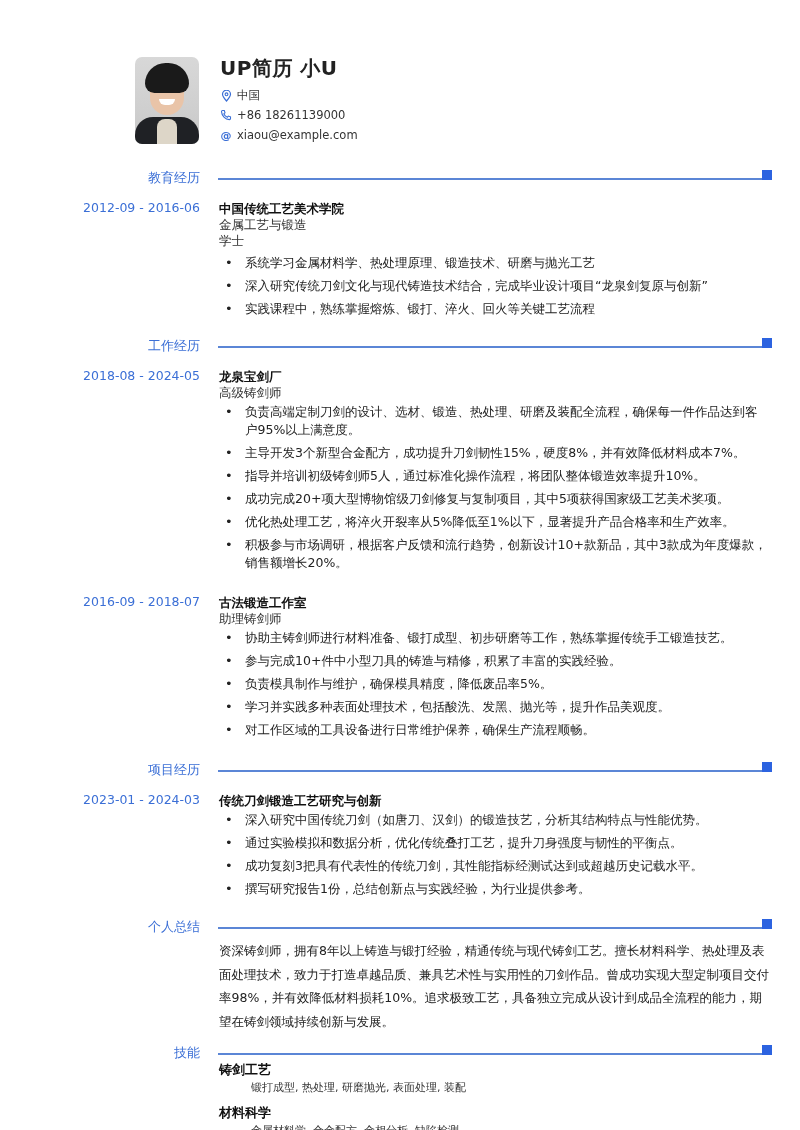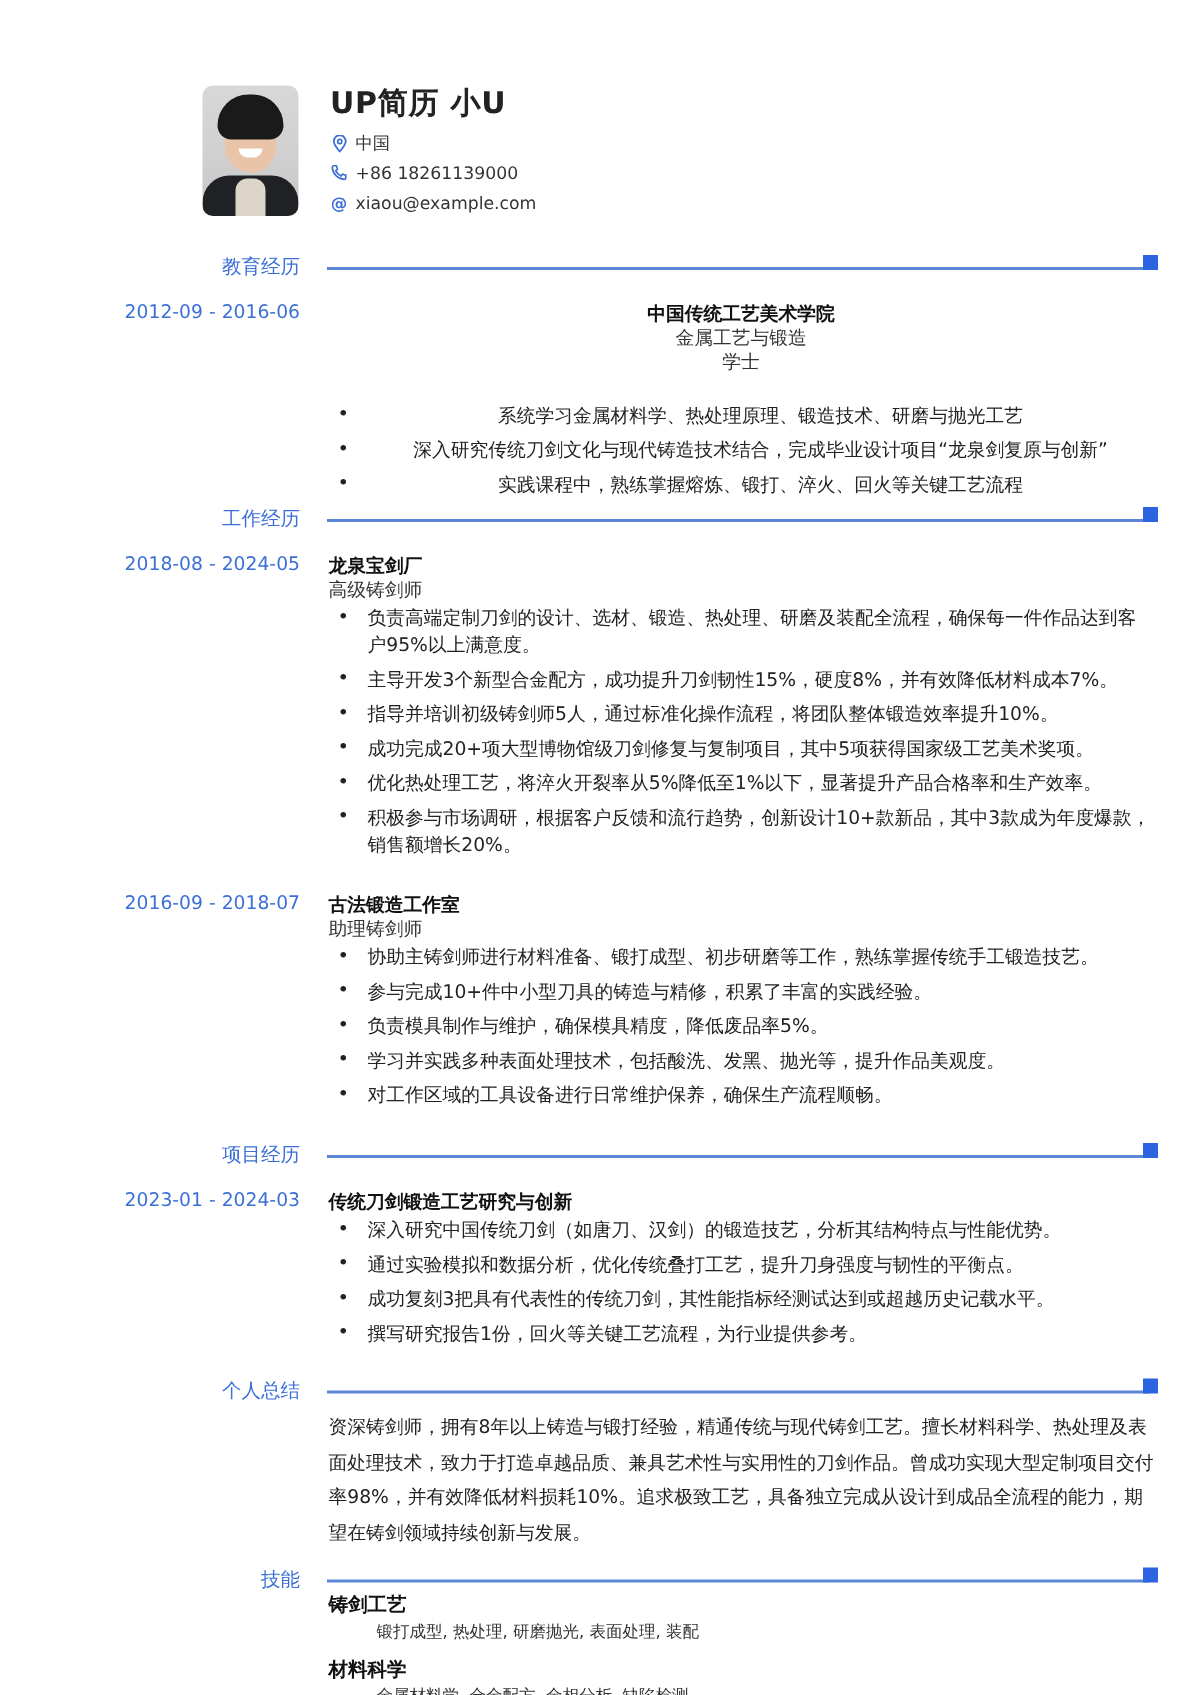--- a/index.html
+++ b/index.html
@@ -64,25 +64,25 @@
       <span class="ic" style="font-weight:bold;">@</span>
       <span>xiaou@example.com</span>
     </div>
   </div>
 
   <div class="section-title" style="top:169px;">教育经历</div>
   <div class="section-line" style="top:178px;"></div>
   <div class="section-square" style="top:170px;"></div>
 
   <div class="date" style="top:200px;">2012-09 - 2016-06</div>
-  <div class="entry" style="top:200px;text-align:center;">
+  <div class="entry" style="top:200px;">
     <div class="org">中国传统工艺美术学院</div>
     <div class="sub">金属工艺与锻造</div>
     <div class="sub">学士</div>
-    <ul style="margin-top:19px;">
+    <ul style="margin-top:5px;">
       <li>系统学习金属材料学、热处理原理、锻造技术、研磨与抛光工艺</li>
       <li>深入研究传统刀剑文化与现代铸造技术结合，完成毕业设计项目“龙泉剑复原与创新”</li>
       <li>实践课程中，熟练掌握熔炼、锻打、淬火、回火等关键工艺流程</li>
     </ul>
   </div>
 
   <div class="section-title" style="top:337px;">工作经历</div>
   <div class="section-line" style="top:346px;"></div>
   <div class="section-square" style="top:338px;"></div>
 
@@ -117,21 +117,21 @@
   <div class="section-line" style="top:770px;"></div>
   <div class="section-square" style="top:762px;"></div>
 
   <div class="date" style="top:792px;">2023-01 - 2024-03</div>
   <div class="entry" style="top:792px;">
     <div class="org">传统刀剑锻造工艺研究与创新</div>
     <ul>
       <li>深入研究中国传统刀剑（如唐刀、汉剑）的锻造技艺，分析其结构特点与性能优势。</li>
       <li>通过实验模拟和数据分析，优化传统叠打工艺，提升刀身强度与韧性的平衡点。</li>
       <li>成功复刻3把具有代表性的传统刀剑，其性能指标经测试达到或超越历史记载水平。</li>
-      <li>撰写研究报告1份，回火等关键工艺流程，为行业提供参考。</li>
+      <li>撰写研究报告1份，总结创新点与实践经验，为行业提供参考。</li>
     </ul>
   </div>
 
   <div class="section-title" style="top:918px;">个人总结</div>
   <div class="section-line" style="top:927px;"></div>
   <div class="section-square" style="top:919px;"></div>
   <div class="summary" style="top:939px;">资深铸剑师，拥有8年以上铸造与锻打经验，精通传统与现代铸剑工艺。擅长材料科学、热处理及表面处理技术，致力于打造卓越品质、兼具艺术性与实用性的刀剑作品。曾成功实现大型定制项目交付率98%，并有效降低材料损耗10%。追求极致工艺，具备独立完成从设计到成品全流程的能力，期望在铸剑领域持续创新与发展。</div>
 
   <div class="section-title" style="top:1044px;">技能</div>
   <div class="section-line" style="top:1053px;"></div>

